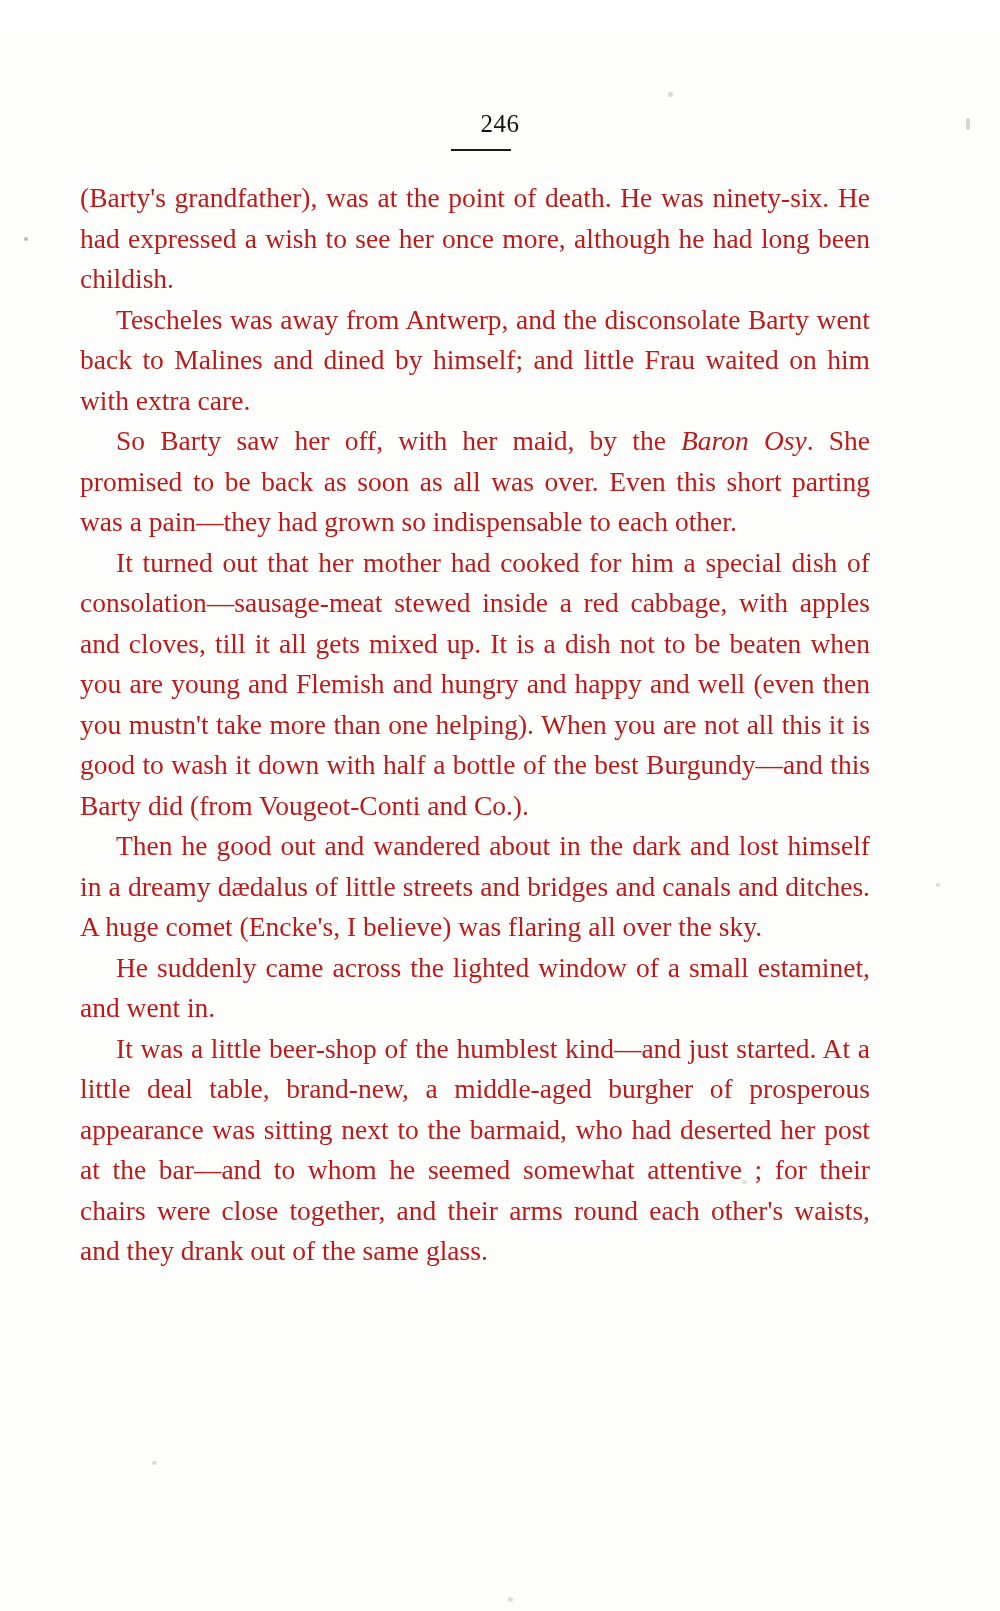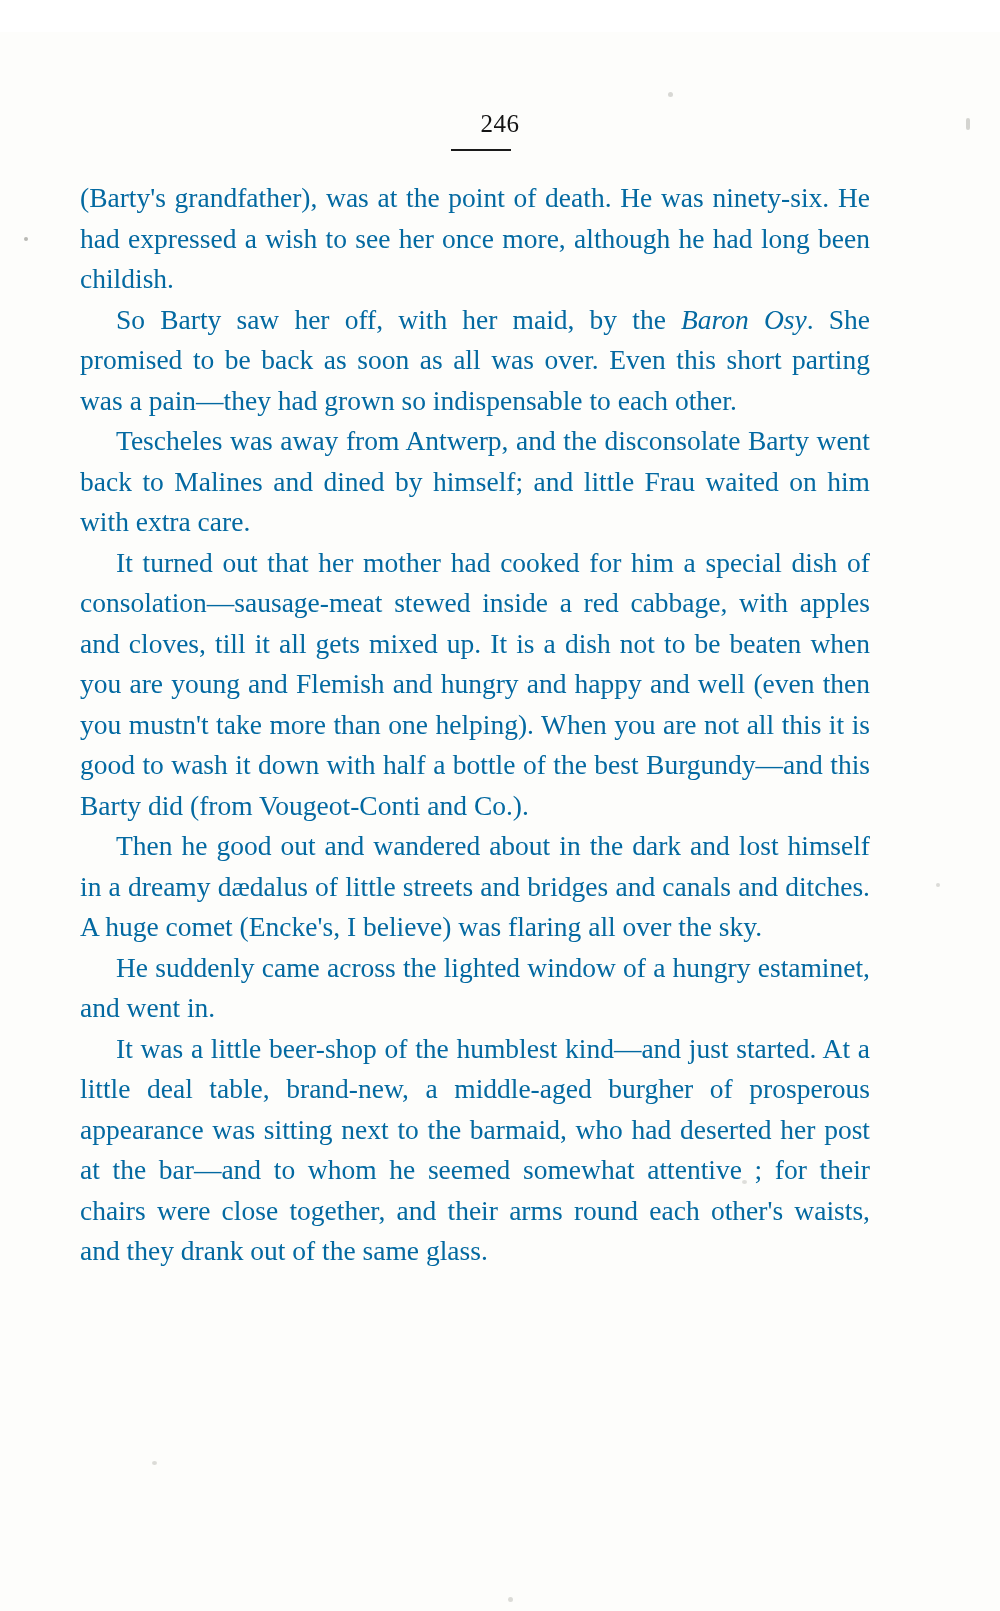--- a/index.html
+++ b/index.html
@@ -43,21 +43,21 @@
     background: #1a1a1a;
   }
   .body-text {
     position: absolute;
     top: 146px;
     left: 80px;
     width: 790px;
     font-size: 27.5px;
     line-height: 40.5px;
     text-align: justify;
-    color: #0369a1;
+    color: #b91c1c;
   }
   .body-text p {
     margin: 0;
     text-indent: 36px;
   }
   .body-text p.first {
     text-indent: 0;
   }
   .body-text i {
     font-style: italic;
@@ -79,25 +79,25 @@
 </head>
 <body>
 
 <div class="page">
 
   <div class="page-number">246</div>
   <div class="rule"></div>
 
   <div class="body-text">
     <p class="first">(Barty's grandfather), was at the point of death. He was ninety-six. He had expressed a wish to see her once more, although he had long been childish.</p>
+    <p>Tescheles was away from Antwerp, and the disconsolate Barty went back to Malines and dined by himself; and little Frau waited on him with extra care.</p>
     <p>So Barty saw her off, with her maid, by the <i>Baron Osy</i>. She promised to be back as soon as all was over. Even this short parting was a pain—they had grown so indispensable to each other.</p>
-    <p>Tescheles was away from Antwerp, and the disconsolate Barty went back to Malines and dined by himself; and little Frau waited on him with extra care.</p>
     <p>It turned out that her mother had cooked for him a special dish of consolation—sausage-meat stewed inside a red cabbage, with apples and cloves, till it all gets mixed up. It is a dish not to be beaten when you are young and Flemish and hungry and happy and well (even then you mustn't take more than one helping). When you are not all this it is good to wash it down with half a bottle of the best Burgundy—and this Barty did (from Vougeot-Conti and Co.).</p>
     <p>Then he good out and wandered about in the dark and lost himself in a dreamy dædalus of little streets and bridges and canals and ditches. A huge comet (Encke's, I believe) was flaring all over the sky.</p>
-    <p>He suddenly came across the lighted window of a hungry estaminet, and went in.</p>
+    <p>He suddenly came across the lighted window of a small estaminet, and went in.</p>
     <p>It was a little beer-shop of the humblest kind—and just started. At a little deal table, brand-new, a middle-aged burgher of prosperous appearance was sitting next to the barmaid, who had deserted her post at the bar—and to whom he seemed somewhat attentive ; for their chairs were close together, and their arms round each other's waists, and they drank out of the same glass.</p>
   </div>
 
   <div class="speck speck-1"></div>
   <div class="speck speck-2"></div>
   <div class="speck speck-3"></div>
   <div class="speck speck-4"></div>
   <div class="speck speck-5"></div>
   <div class="speck speck-6"></div>
   <div class="speck speck-7"></div>

